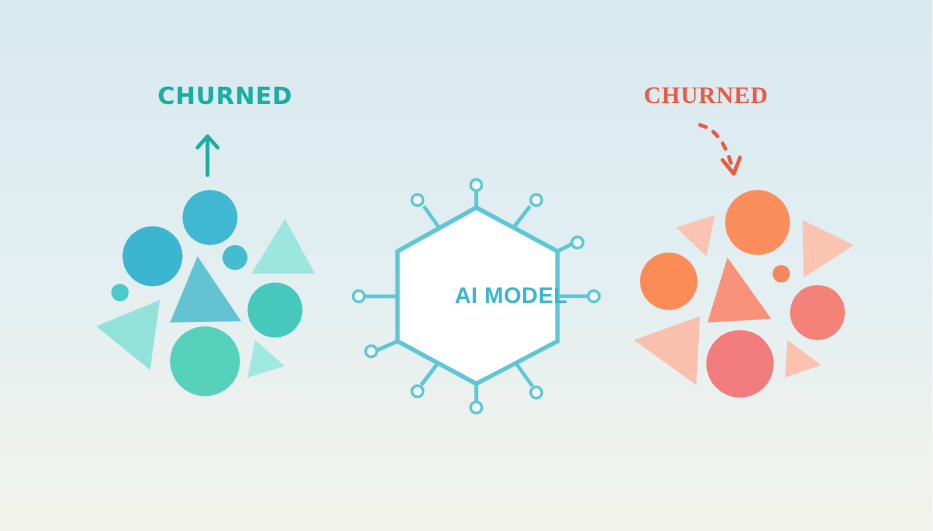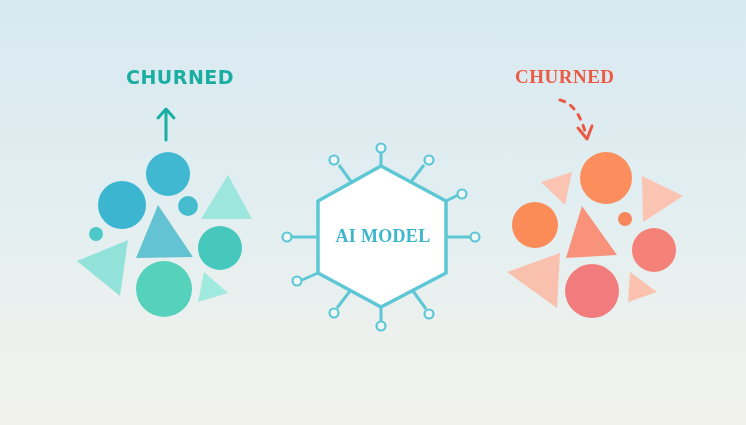--- a/index.html
+++ b/index.html
@@ -10,22 +10,22 @@
     position:relative;
   }
   .label {
     position:absolute; font-weight:bold; font-size:19px; letter-spacing:0.5px;
     font-family: "DejaVu Sans", "Liberation Sans", sans-serif;
   }
   #retained-label { left:126px; top:66px; color:#1aaea2; }
   #churned-label { left:515px; top:66px; color:#ec5a44;font-family:Liberation Serif, serif; }
   svg.layer { position:absolute; left:0; top:0; }
   .model-text {
-    position:absolute; left:310px; top:226px; width:146px; text-align:center;
-    font-family: Liberation Serif, serif;
+    position:absolute; left:336px; top:226px; width:146px; text-align:center;
+    font-family: Liberation Sans, sans-serif;
     font-weight:bold; font-size:18px; color:#3bb6cc; letter-spacing:0.3px;
   }
 </style>
 </head>
 <body>
 
 <svg class="layer" width="746" height="425" viewBox="0 0 746 425">
 
   <g stroke="#1aaea2" stroke-width="3" fill="none" stroke-linecap="round" stroke-linejoin="round">
     <line x1="166" y1="140" x2="166" y2="110"></line>

